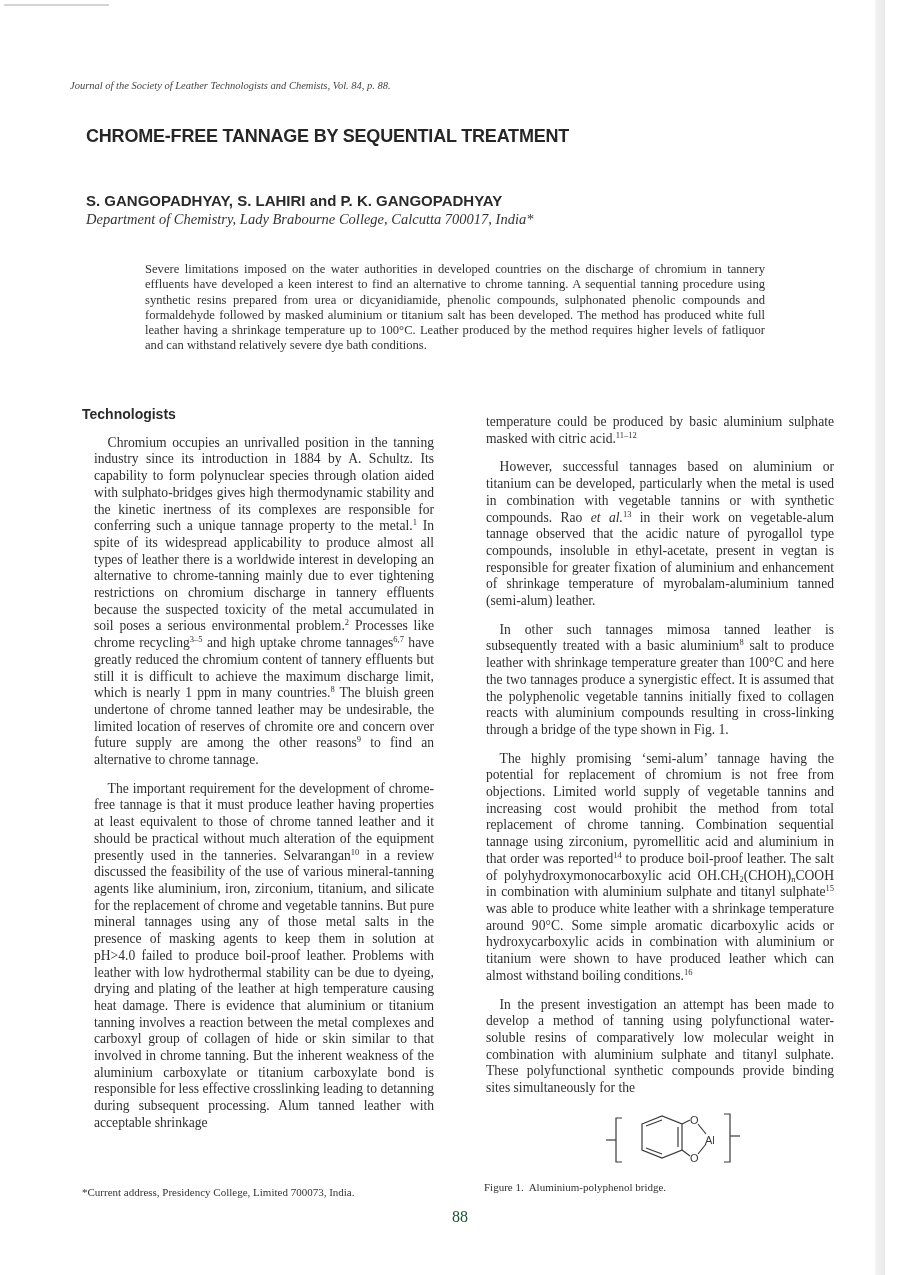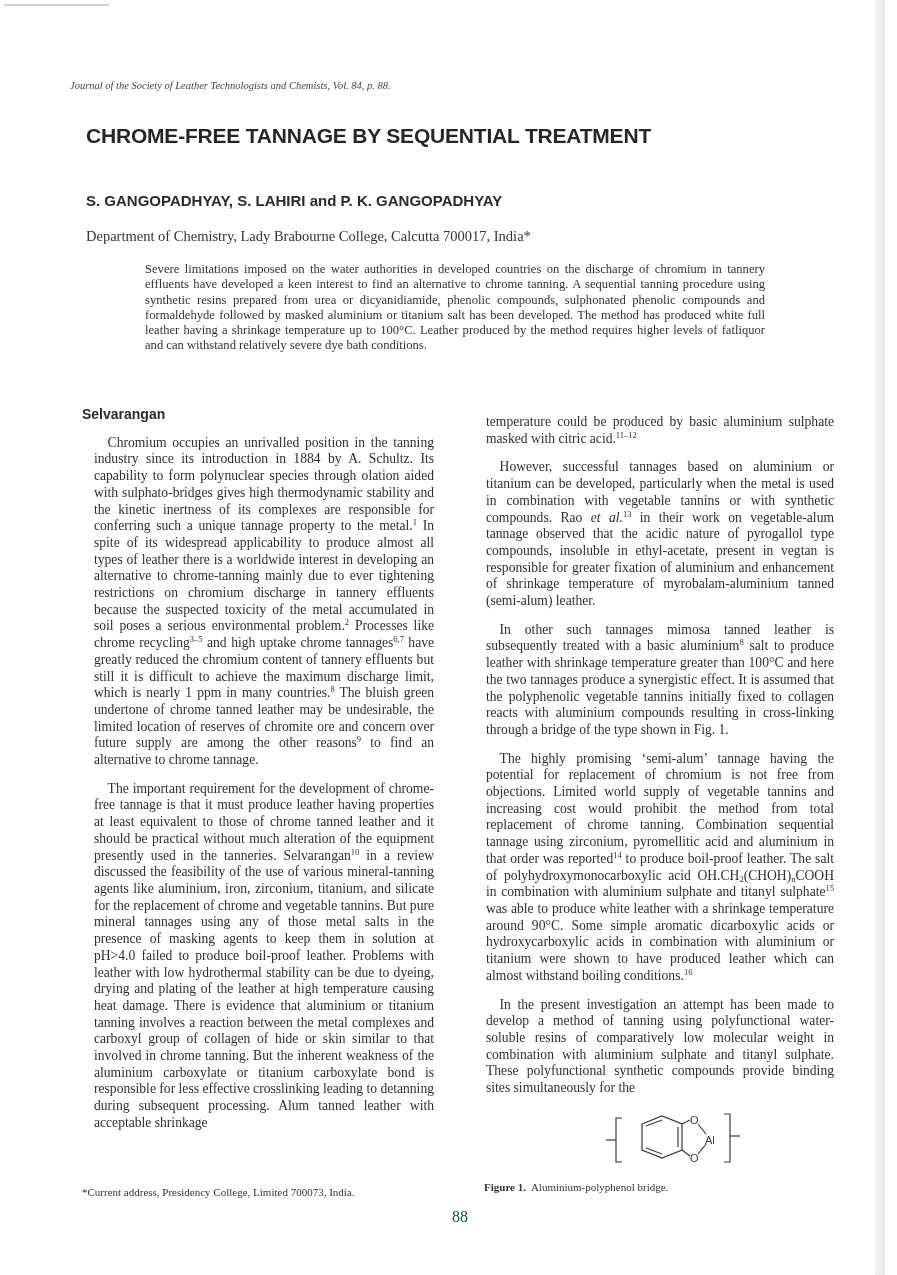--- a/index.html
+++ b/index.html
@@ -1,35 +1,35 @@
 <!DOCTYPE html>
 <html><head>
 <meta charset="utf-8">
 <style>
   html, body { margin: 0; padding: 0; background: #ffffff; }
   body { width: 897px; height: 1275px; position: relative; overflow: hidden; color: #2a2a2a; font-family: "Liberation Serif", "DejaVu Serif", serif; }
   .scan-edge { position: absolute; top: 0; right: 12px; width: 10px; height: 1275px; background: linear-gradient(to right, #f4f4f4, #e9e9e9); }
   .scan-top { position: absolute; top: 4px; left: 4px; width: 105px; height: 2px; background: #d4d4d4; }
   .running-head { position: absolute; left: 70px; top: 80px; font-style: italic; font-size: 10.5px; color: #444; }
-  .title { position: absolute; left: 86px; top: 122px; width: 740px; font-family: "Liberation Sans", "DejaVu Sans", sans-serif; font-weight: bold; font-size: 21px; line-height: 28px; color: #262626; letter-spacing: -0.2px; }
+  .title { position: absolute; left: 86px; top: 122px; width: 740px; font-family: "Liberation Sans", "DejaVu Sans", sans-serif; font-weight: bold; font-size: 18px; line-height: 28px; color: #262626; letter-spacing: -0.2px; }
   .authors { position: absolute; left: 86px; top: 192px; font-family: "Liberation Sans", "DejaVu Sans", sans-serif; font-weight: bold; font-size: 15px; color: #2a2a2a; }
-  .affiliation { position: absolute; left: 86px; top: 228px; font-size: 14.5px; color: #333; }
+  .affiliation { position: absolute; left: 86px; top: 211px; font-style: italic; font-size: 14.5px; color: #333; }
   .summary { position: absolute; left: 145px; top: 262px; width: 620px; font-size: 12.6px; line-height: 15.3px; color: #333; text-align: justify; }
   .summary-head { font-weight: bold; font-size: 12.6px; }
   .col { position: absolute; font-size: 13.6px; line-height: 16.7px; color: #2e2e2e; text-align: justify; }
   .col-left { left: 82px; top: 406px; width: 364px; }
   .col-right { left: 474px; top: 402px; width: 372px; }
   .section-head { font-family: "Liberation Sans", "DejaVu Sans", sans-serif; font-weight: bold; font-size: 14px; margin: 0 0 8px 0; color: #2a2a2a; }
   .col p { margin: 12px; text-indent: 1em; }
   .col p.noindent { text-indent: 0; }
   sup { font-size: 8.5px; line-height: 0; vertical-align: 5px; }
   sub { font-size: 8.5px; line-height: 0; vertical-align: -2px; }
   .figure { position: absolute; left: 590px; top: 1110px; width: 170px; height: 60px; }
   .fig-caption { position: absolute; left: 484px; top: 1181px; font-size: 11px; color: #333; }
-  .fig-caption b { font-weight: bold; }
+  .fig-caption b { font-weight: normal; }
   .footnote { position: absolute; left: 82px; top: 1186px; font-size: 11px; color: #333; }
   .page-number { position: absolute; left: 452px; top: 1208px; font-size: 16px; color: #14532d; }
 </style>
 </head>
 <body>
 
 <div class="scan-top"></div>
 <div class="scan-edge"></div>
 
 <div class="running-head">Journal of the Society of Leather Technologists and Chemists, Vol. 84, p. 88.</div>
@@ -39,21 +39,21 @@
 </div>
 
 <div class="authors">S. GANGOPADHYAY, S. LAHIRI and P. K. GANGOPADHYAY</div>
 <div class="affiliation">Department of Chemistry, Lady Brabourne College, Calcutta 700017, India*</div>
 
 <div class="summary">
   <div>Severe limitations imposed on the water authorities in developed countries on the discharge of chromium in tannery effluents have developed a keen interest to find an alternative to chrome tanning. A sequential tanning procedure using synthetic resins prepared from urea or dicyanidiamide, phenolic compounds, sulphonated phenolic compounds and formaldehyde followed by masked aluminium or titanium salt has been developed. The method has produced white full leather having a shrinkage temperature up to 100°C. Leather produced by the method requires higher levels of fatliquor and can withstand relatively severe dye bath conditions.</div>
 </div>
 
 <div class="col col-left">
-  <div class="section-head">Selvarangan</div>
+  <div class="section-head">Technologists</div>
   <p><span>Chromium occupies an unrivalled position in the tanning industry since its introduction in 1884 by A. Schultz. Its capability to form polynuclear species through olation aided with sulphato-bridges gives high thermodynamic stability and the kinetic inertness of its complexes are responsible for conferring such a unique tannage property to the metal.</span><sup>1</sup><span> In spite of its widespread applicability to produce almost all types of leather there is a worldwide interest in developing an alternative to chrome-tanning mainly due to ever tightening restrictions on chromium discharge in tannery effluents because the suspected toxicity of the metal accumulated in soil poses a serious environmental problem.</span><sup>2</sup><span> Processes like chrome recycling</span><sup>3–5</sup><span> and high uptake chrome tannages</span><sup>6,7</sup><span> have greatly reduced the chromium content of tannery effluents but still it is difficult to achieve the maximum discharge limit, which is nearly 1 ppm in many countries.</span><sup>8</sup><span> The bluish green undertone of chrome tanned leather may be undesirable, the limited location of reserves of chromite ore and concern over future supply are among the other reasons</span><sup>9</sup><span> to find an alternative to chrome tannage.</span></p>
   <p><span>The important requirement for the development of chrome-free tannage is that it must produce leather having properties at least equivalent to those of chrome tanned leather and it should be practical without much alteration of the equipment presently used in the tanneries. Selvarangan</span><sup>10</sup><span id="p2b"> in a review discussed the feasibility of the use of various mineral-tanning agents like aluminium, iron, zirconium, titanium, and silicate for the replacement of chrome and vegetable tannins. But pure mineral tannages using any of those metal salts in the presence of masking agents to keep them in solution at pH&gt;4.0 failed to produce boil-proof leather. Problems with leather with low hydrothermal stability can be due to dyeing, drying and plating of the leather at high temperature causing heat damage. There is evidence that aluminium or titanium tanning involves a reaction between the metal complexes and carboxyl group of collagen of hide or skin similar to that involved in chrome tanning. But the inherent weakness of the aluminium carboxylate or titanium carboxylate bond is responsible for less effective crosslinking leading to detanning during subsequent processing. Alum tanned leather with acceptable shrinkage</span></p>
 </div>
 
 <div class="col col-right">
   <p class="noindent"><span id="p2cont">temperature could be produced by basic aluminium sulphate masked with citric acid.</span><sup>11–12</sup></p>
   <p><span>However, successful tannages based on aluminium or titanium can be developed, particularly when the metal is used in combination with vegetable tannins or with synthetic compounds. Rao </span><i>et al.</i><sup>13</sup><span> in their work on vegetable-alum tannage observed that the acidic nature of pyrogallol type compounds, insoluble in ethyl-acetate, present in vegtan is responsible for greater fixation of aluminium and enhancement of shrinkage temperature of myrobalam-aluminium tanned (semi-alum) leather.</span></p>
   <p><span>In other such tannages mimosa tanned leather is subsequently treated with a basic aluminium</span><sup>8</sup><span> salt to produce leather with shrinkage temperature greater than 100°C and here the two tannages produce a synergistic effect. It is assumed that the polyphenolic vegetable tannins initially fixed to collagen reacts with aluminium compounds resulting in cross-linking through a bridge of the type shown in Fig. 1.</span></p>
   <p><span>The highly promising ‘semi-alum’ tannage having the potential for replacement of chromium is not free from objections. Limited world supply of vegetable tannins and increasing cost would prohibit the method from total replacement of chrome tanning. Combination sequential tannage using zirconium, pyromellitic acid and aluminium in that order was reported</span><sup>14</sup><span> to produce boil-proof leather. The salt of polyhydroxymonocarboxylic acid OH.CH</span><sub>2</sub><span>(CHOH)</span><sub>n</sub><span>COOH in combination with aluminium sulphate and titanyl sulphate</span><sup>15</sup><span> was able to produce white leather with a shrinkage temperature around 90°C. Some simple aromatic dicarboxylic acids or hydroxycarboxylic acids in combination with aluminium or titanium were shown to have produced leather which can almost withstand boiling conditions.</span><sup>16</sup></p>
   <p><span>In the present investigation an attempt has been made to develop a method of tanning using polyfunctional water-soluble resins of comparatively low molecular weight in combination with aluminium sulphate and titanyl sulphate. These polyfunctional synthetic compounds provide binding sites simultaneously for the</span></p>

